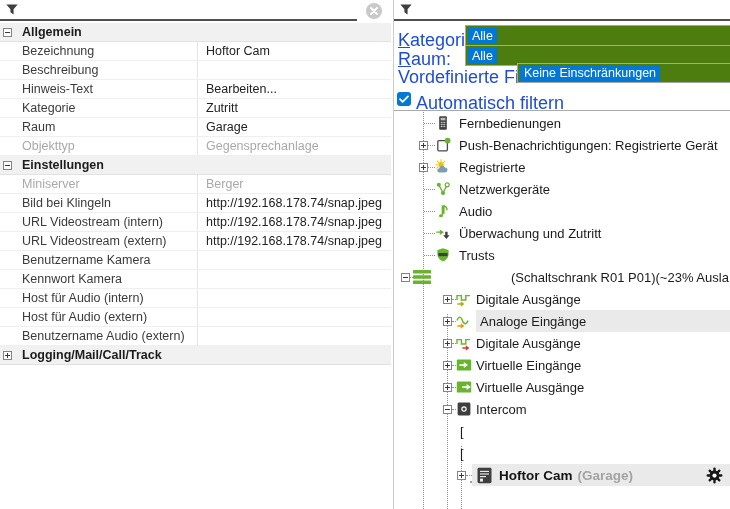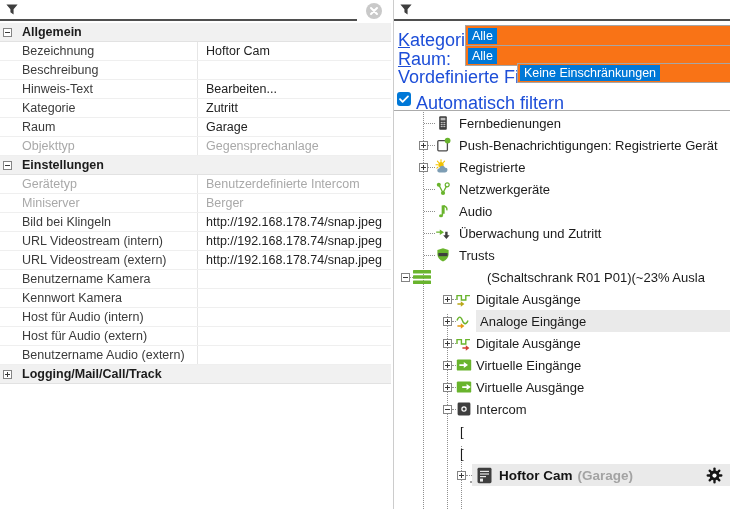--- a/index.html
+++ b/index.html
@@ -26,21 +26,21 @@
   .expander{box-sizing:border-box;width:9px;height:9px;border:1px solid #848484;background:#fff;
             position:relative;flex:none;}
   .expander::before{content:"";position:absolute;left:1px;top:3px;width:5px;height:1px;background:#3a3a3a;}
   .expander.plus::after{content:"";position:absolute;left:3px;top:1px;width:1px;height:5px;background:#3a3a3a;}
   
   .divider{position:absolute;left:393px;top:0;width:1px;height:509px;background:#cccccc;}
   
   .right{position:absolute;left:394px;top:0;width:336px;height:509px;background:#fff;}
   .flabel{position:absolute;font-size:18px;color:#1d4ed8;white-space:nowrap;display:inline-block;}
   .accel::first-letter{text-decoration:underline;}
-  .combo{position:absolute;background:#f97316;border:1px solid #a6a6a6;border-right:none;
+  .combo{position:absolute;background:#4d7c0f;border:1px solid #a6a6a6;border-right:none;
          display:flex;align-items:center;box-sizing:border-box;right:0;}
   .chip{background:#0078d7;color:#fff;font-size:12.5px;padding:1px 4px;margin-left:2px;white-space:nowrap;}
   .cb{position:absolute;left:3px;top:92px;width:14px;height:14px;border-radius:3px;background:#0078d7;}
   .hsep{position:absolute;left:0;right:0;top:110px;height:1px;background:#ababab;}
   .vdot{position:absolute;width:0;border-left:1px dotted #8f8f8f;}
   .artifact{position:absolute;height:0;border-top:2px dashed #6f6f6f;opacity:.65;}
   
   .tree{position:absolute;left:0;top:112px;right:0;bottom:0;overflow:hidden;}
   .tree-row{height:22px;display:flex;align-items:center;white-space:nowrap;}
   .spacer{flex:none;height:1px;}
@@ -98,24 +98,20 @@
         </div>
         <div class="prop-row disabled">
           <div class="prop-label">Objekttyp</div>
           <div class="prop-value">Gegensprechanlage</div>
         </div>
         <div class="prop-header">
           <span class="expander minus"></span>
           <span class="prop-header-label">Einstellungen</span>
         </div>
         <div class="prop-row disabled">
-          <div class="prop-label">Gerätetyp</div>
-          <div class="prop-value">Benutzerdefinierte Intercom</div>
-        </div>
-        <div class="prop-row disabled">
           <div class="prop-label">Miniserver</div>
           <div class="prop-value">Berger</div>
         </div>
         <div class="prop-row">
           <div class="prop-label">Bild bei Klingeln</div>
           <div class="prop-value">http://192.168.178.74/snap.jpeg</div>
         </div>
         <div class="prop-row">
           <div class="prop-label">URL Videostream (intern)</div>
           <div class="prop-value">http://192.168.178.74/snap.jpeg</div>
@@ -279,21 +275,21 @@
           <span class="spacer" style="width: 7px;"></span>
           <span class="expander minus"></span>
           <span class="stub" style="width: 3px;"></span>
           <span class="ticon" style="width: 18px; height: 14px; margin-right: 0px;"><svg viewBox="0 0 18 14">
               <g fill="#69b42d">
                 <rect width="18" height="3.6" rx=".6"></rect>
                 <rect y="5.2" width="18" height="3.6" rx=".6"></rect>
                 <rect y="10.4" width="18" height="3.6" rx=".6"></rect>
               </g>
             </svg></span>
-          <span class="tlabel" style="margin-left: 56px;">(Schaltschrank R01 P01)(~23% Ausla</span>
+          <span class="tlabel" style="margin-left: 80px;">(Schaltschrank R01 P01)(~23% Ausla</span>
         </div>
         <div class="tree-row">
           <span class="spacer" style="width: 49px;"></span>
           <span class="expander plus"></span>
           <span class="stub" style="width: 4px;"></span>
           <span class="ticon" style="width: 16px; height: 16px; margin-right: 4px;"><svg viewBox="0 0 16 16">
               <path d="M1 9V4.6h4.4V9h4.4V4.6H14" fill="none" stroke="#69b42d" stroke-width="1.4"></path>
               <path d="M1.4 12.2h3.4v-1.9l3.6 2.7-3.6 2.7v-1.9H1.4z" fill="#b9a718"></path>
             </svg></span>
           <span class="tlabel">Digitale Ausgänge</span>

